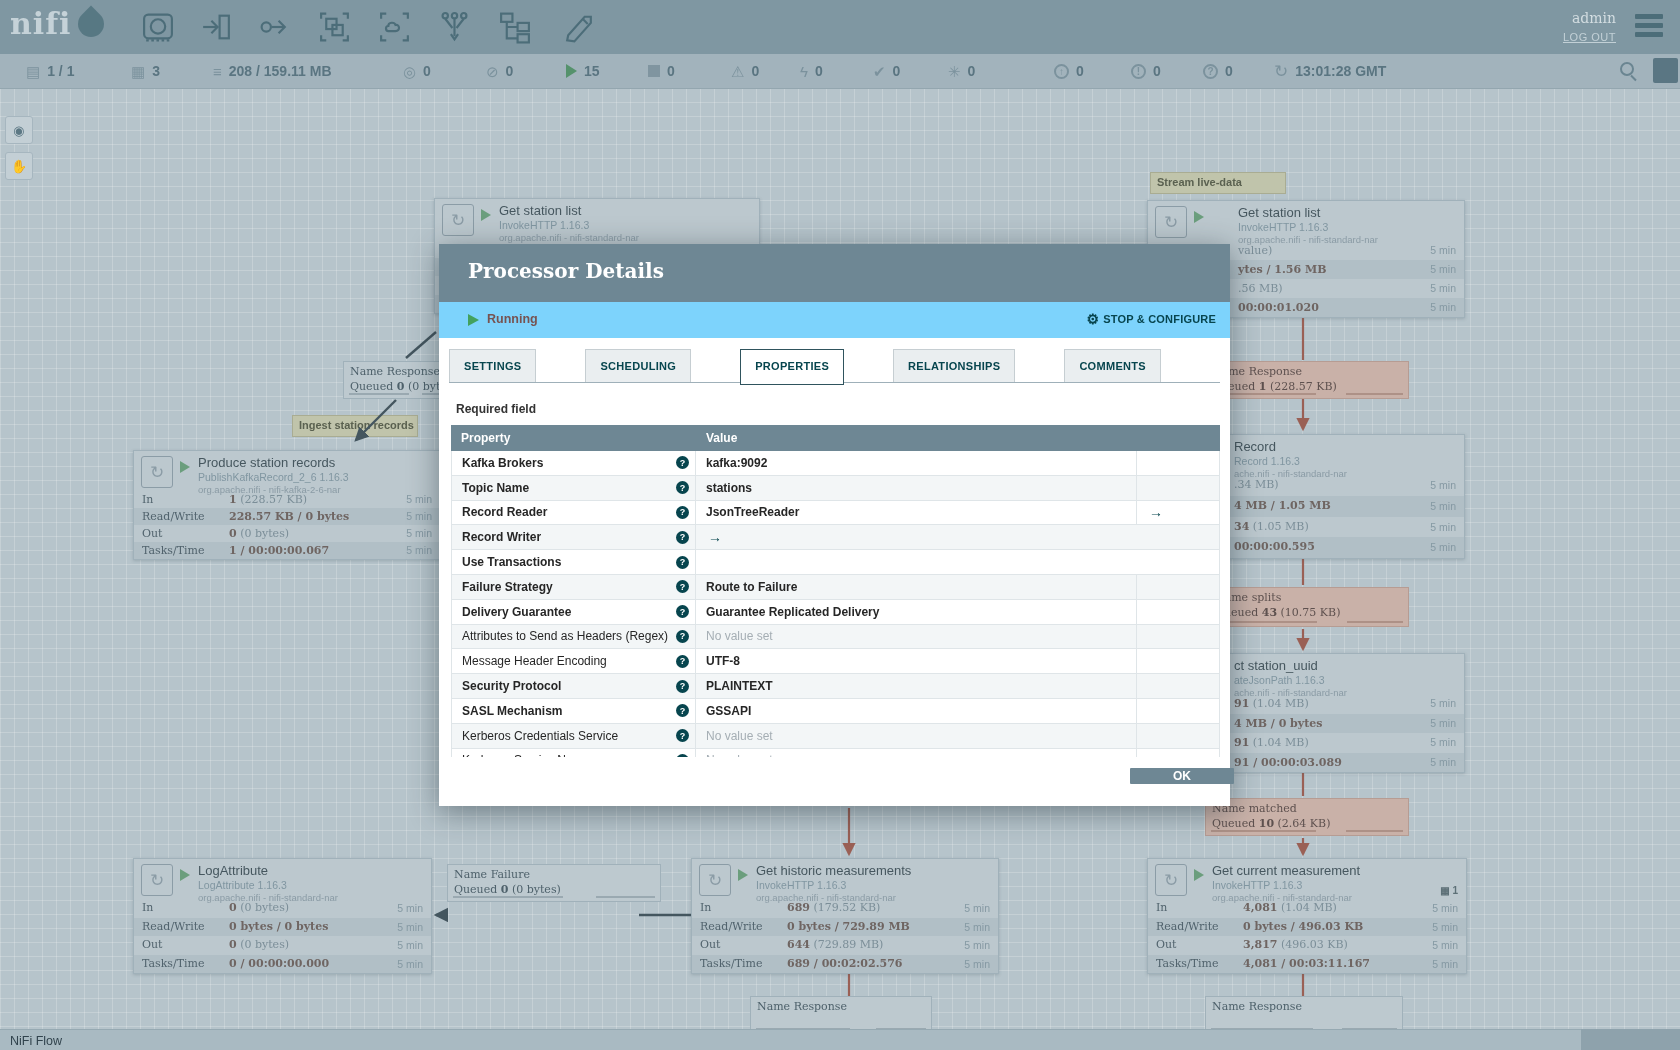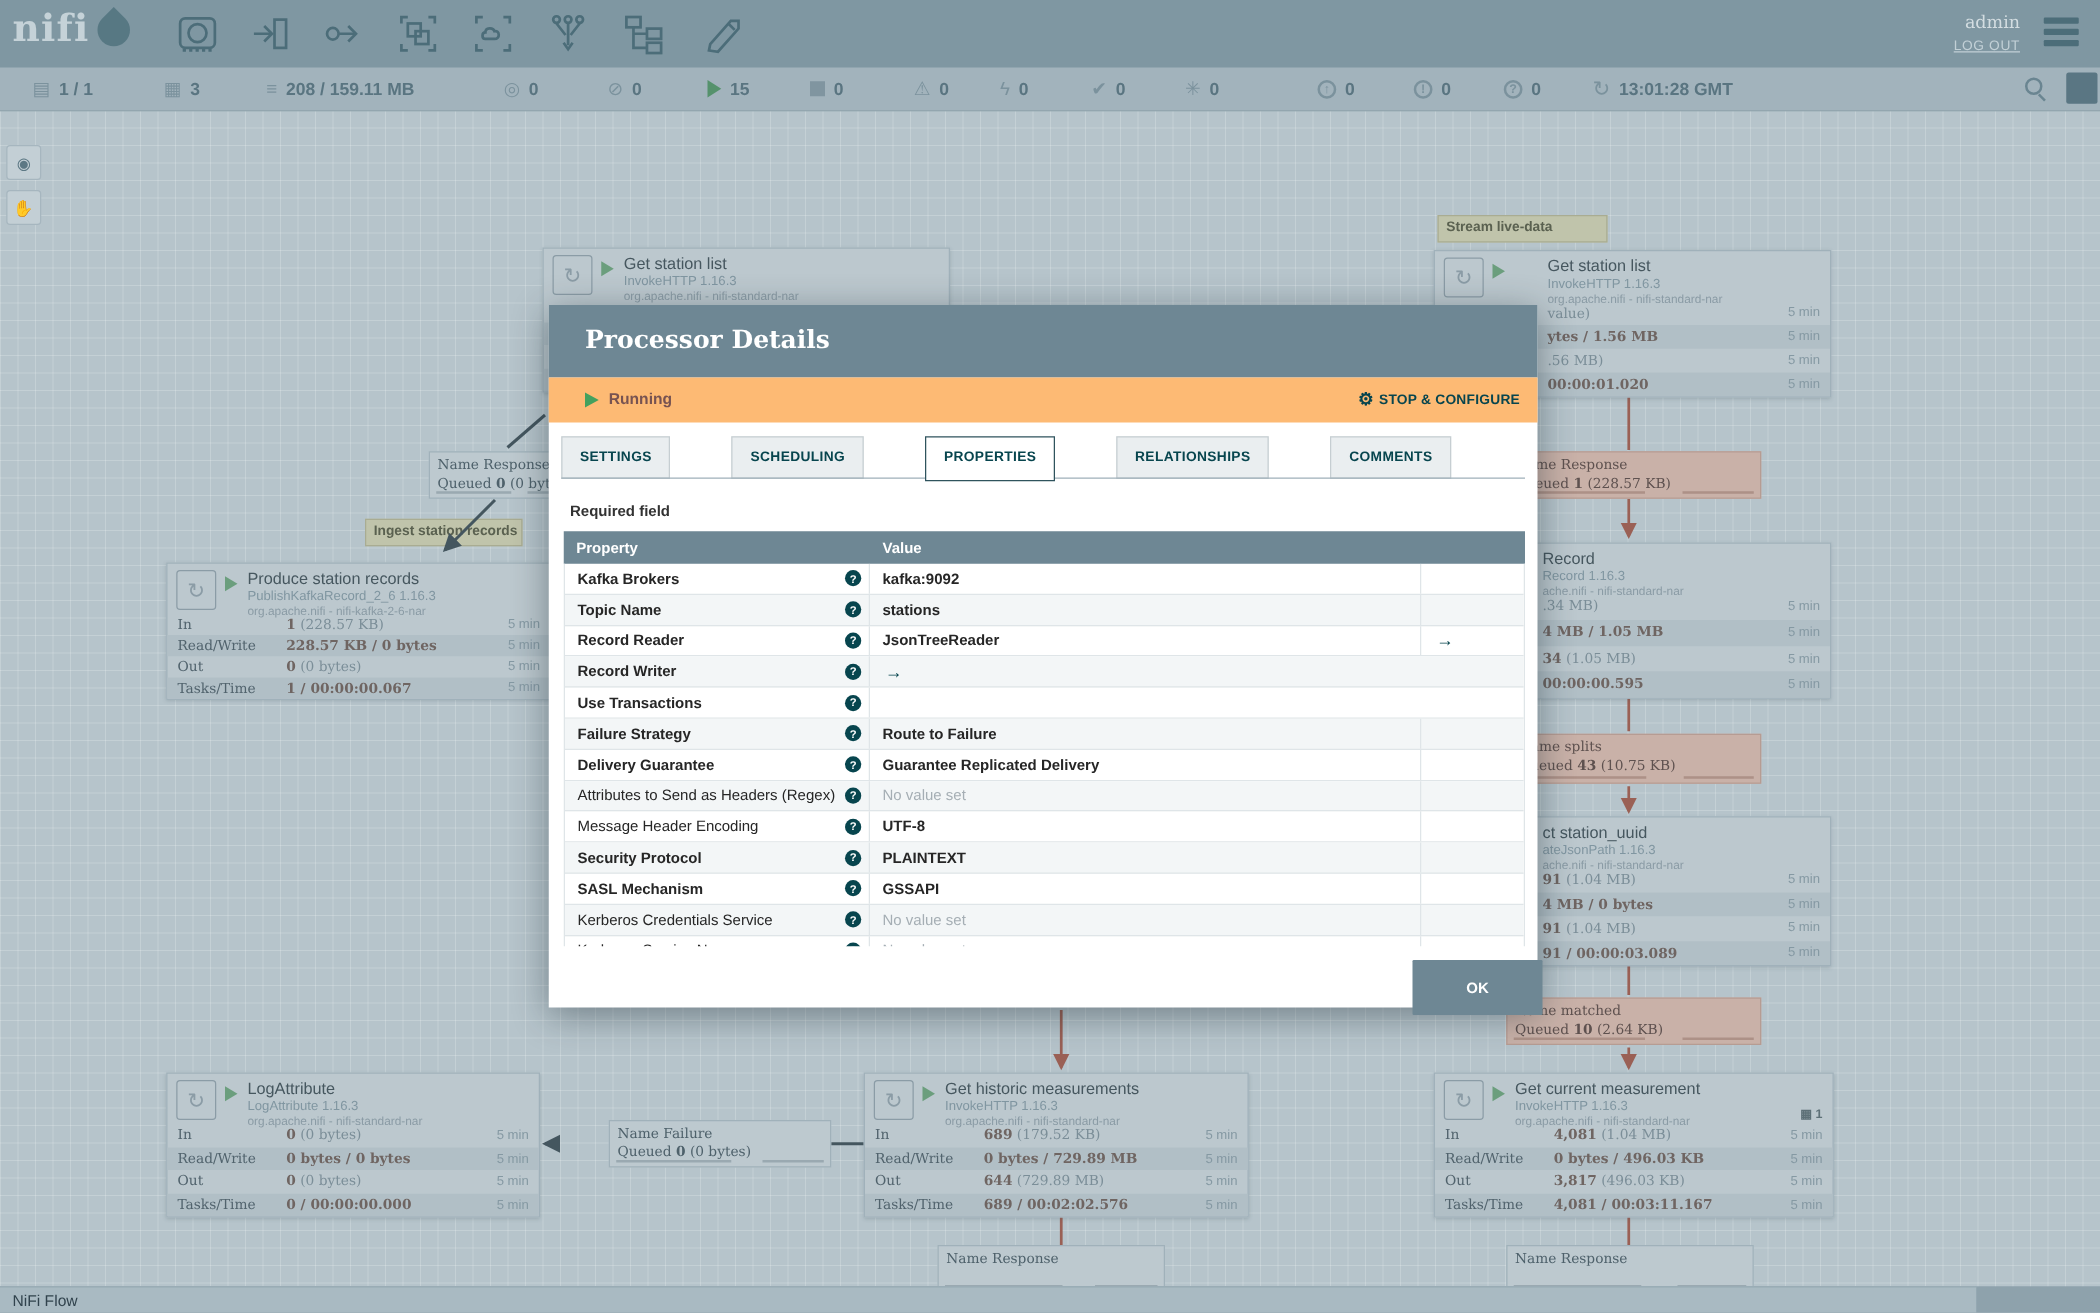--- a/index.html
+++ b/index.html
@@ -74,21 +74,21 @@
   .clabel.warm .bar1,.clabel.warm .bar2{background:rgba(120,85,75,.35);}
   
   #bottombar{position:absolute;left:0;top:1029px;width:1581px;height:21px;background:#a9bac2;z-index:50;
              border-top:1px solid #96a9b2;display:flex;align-items:center;}
   #breadcrumb{font-size:12.5px;color:#31434d;margin-left:10px;cursor:pointer;}
   
   #modal{position:absolute;left:439px;top:244px;width:791px;height:562px;background:#ffffff;z-index:100;
          box-shadow:0 6px 28px rgba(20,35,45,.45);}
   #m-header{position:absolute;left:0;top:0;width:100%;height:58px;background:#6e8794;}
   #m-title{position:absolute;left:29px;top:15px;font-family:"DejaVu Serif",serif;font-weight:bold;font-size:20px;color:#fff;}
-  #m-status{position:absolute;left:0;top:58px;width:100%;height:36px;background:#fdba74;}
+  #m-status{position:absolute;left:0;top:58px;width:100%;height:36px;background:#7dd3fc;}
   #m-play{position:absolute;left:29px;top:12px;width:0;height:0;border-left:11px solid #43a15e;
           border-top:6.5px solid transparent;border-bottom:6.5px solid transparent;}
   #m-run{position:absolute;left:48px;top:10px;font-size:12.5px;font-weight:bold;color:#775351;}
   #m-stopcfg{position:absolute;right:14px;top:9px;font-size:11px;font-weight:bold;color:#07454e;cursor:pointer;letter-spacing:.2px;}
   #m-stopcfg .g{font-size:14px;margin-right:4px;vertical-align:-1px;}
   #m-tabs{position:absolute;left:10px;top:105px;height:34px;display:flex;gap:45px;}
   #m-tabline{position:absolute;left:10px;top:138px;width:771px;height:1px;background:#9fb0b9;}
   .tab{height:32px;line-height:32px;padding:0 14px;margin-right:4px;background:#eaeef0;border:1px solid #c6ced2;
        font-size:11px;font-weight:bold;color:#07454e;letter-spacing:.3px;cursor:pointer;position:relative;}
   .tab.active{background:#fff;border:1px solid #2f535d;height:34px;z-index:2;}
@@ -103,21 +103,21 @@
   .mcell-p{width:244px;padding-left:10px;box-sizing:border-box;color:#262626;position:relative;
            border-right:1px solid #dfe5e8;height:100%;display:flex;align-items:center;}
   .mcell-p.req{font-weight:bold;}
   .help{position:absolute;right:6px;width:13px;height:13px;border-radius:50%;background:#07454e;color:#fff;
         font-size:9px;font-weight:bold;display:flex;align-items:center;justify-content:center;cursor:pointer;}
   .mcell-v{width:441px;padding-left:10px;box-sizing:border-box;color:#262626;font-weight:600;
            border-right:1px solid #dfe5e8;height:100%;display:flex;align-items:center;}
   .mcell-v.unset{color:#a5aeb4;font-weight:normal;}
   .mcell-a{flex:1;height:100%;display:flex;align-items:center;padding-left:12px;box-sizing:border-box;}
   .goto{color:#07454e;font-size:14px;font-weight:bold;cursor:pointer;}
-  #m-ok{position:absolute;left:691px;top:524px;width:104px;height:44px;background:#6e8794;color:#fff;
+  #m-ok{position:absolute;left:691px;top:524px;width:104px;height:16px;background:#6e8794;color:#fff;
         font-size:12px;font-weight:bold;display:flex;align-items:center;justify-content:center;cursor:pointer;border-radius:1px;}
 </style>
 </head>
 <body>
 
 <div id="app">
 
   <div id="topbar">
     <div id="logo">
       <span class="word">nifi</span>
@@ -528,21 +528,21 @@
         <div class="ln">Queued <b>43</b> (10.75 KB)</div>
         <div class="bar1"></div>
         <div class="bar2"></div>
       </div>
       <div class="clabel warm" style="left: 1205px; top: 710px; width: 204px; height: 38px;">
         <div class="ln">Name <span>matched</span></div>
         <div class="ln">Queued <b>10</b> (2.64 KB)</div>
         <div class="bar1"></div>
         <div class="bar2"></div>
       </div>
-      <div class="clabel" style="left: 447px; top: 808px; width: 178px; height: 38px; margin-left: 40px;">
+      <div class="clabel" style="left: 447px; top: 776px; width: 214px; height: 38px;">
         <div class="ln">Name <span>Failure</span></div>
         <div class="ln">Queued <b>0</b> (0 bytes)</div>
         <div class="bar1"></div>
         <div class="bar2"></div>
       </div>
       <div class="clabel" style="left: 750px; top: 908px; width: 182px; height: 38px;">
         <div class="ln">Name <span>Response</span></div>
         <div class="ln"></div>
         <div class="bar1"></div>
         <div class="bar2"></div>

